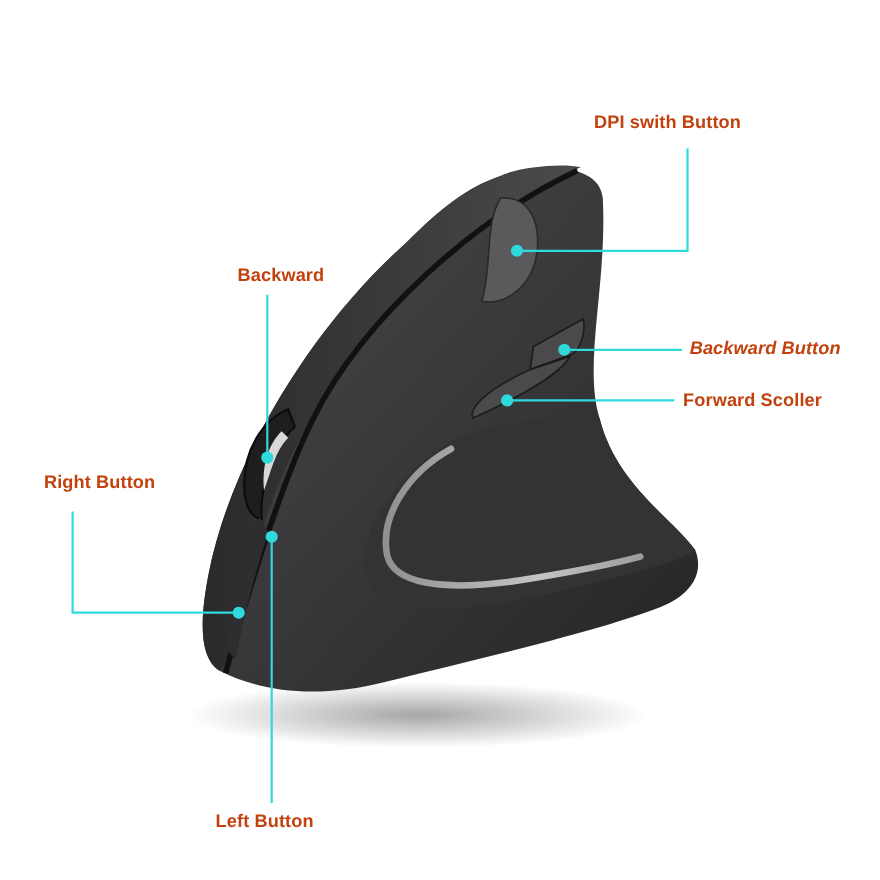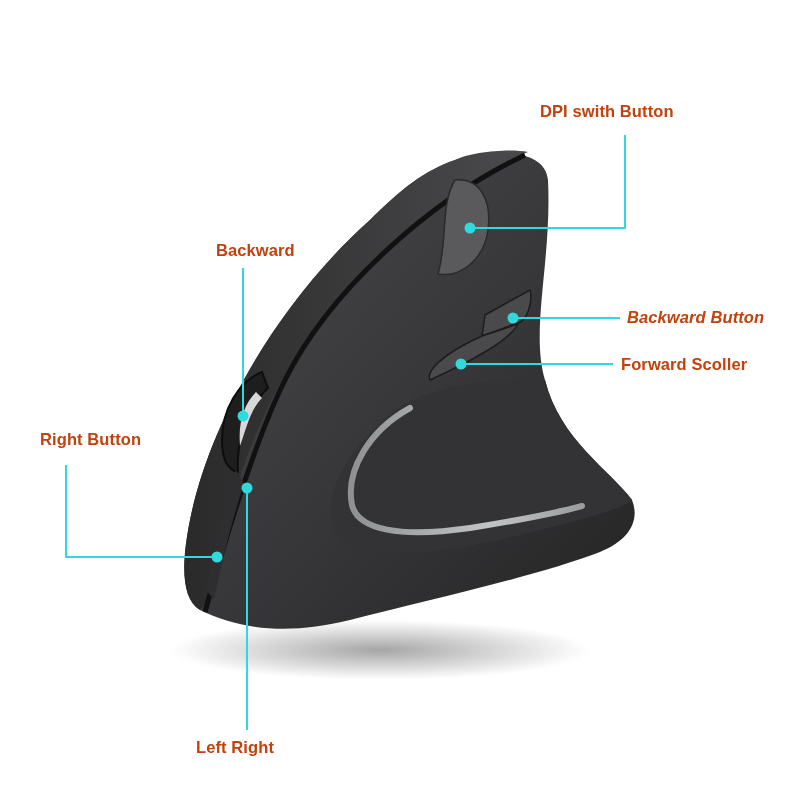--- a/index.html
+++ b/index.html
@@ -100,14 +100,14 @@
       <circle cx="217" cy="557" r="5.5"></circle>
       <circle cx="247" cy="488" r="5.5"></circle>
     </g>
   </svg>
 
   <div class="label" style="left:540px; top:103px;">DPI swith Button</div>
   <div class="label" style="left:216px; top:242px;">Backward</div>
   <div class="label" style="left:627px; top:309px;font-style:italic;">Backward Button</div>
   <div class="label" style="left:621px; top:356px;">Forward Scoller</div>
   <div class="label" style="left:24px; top:431px;margin-left:16px;">Right Button</div>
-  <div class="label" style="left:196px; top:739px;">Left Right</div>
+  <div class="label" style="left:196px; top:739px;">Left Button</div>
 </div>
 
 </body></html>

